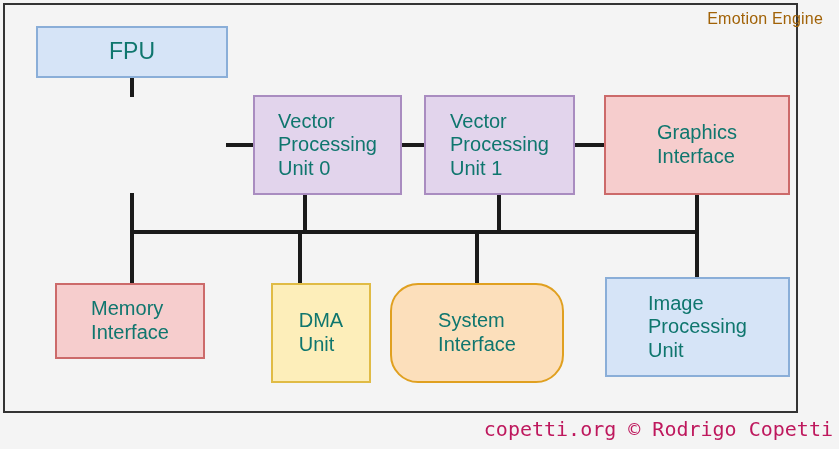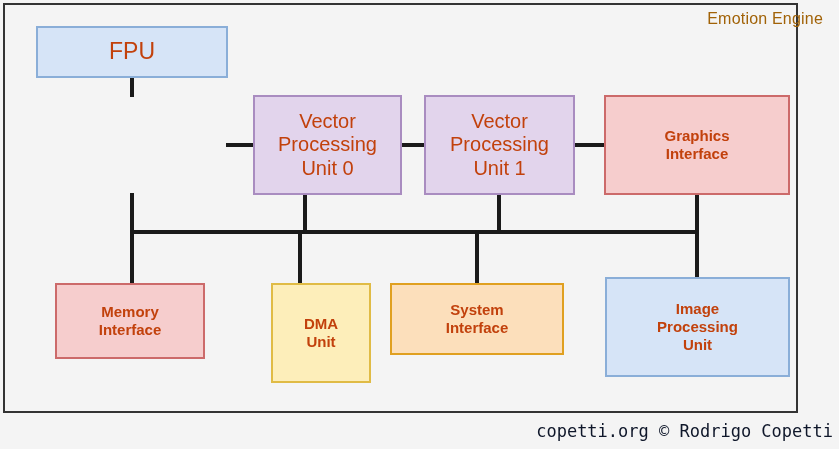--- a/index.html
+++ b/index.html
@@ -40,34 +40,33 @@
 
   
   .block {
     position: absolute;
     box-sizing: border-box;
     border-width: 2px;
     border-style: solid;
     display: flex;
     align-items: center;
     justify-content: center;
-    text-align: center;
-    color: #c2410c;
+    color: #0f766e;
     line-height: 1.18;
     white-space: pre-line;
   }
 
   .blue   { background: #d6e4f7; border-color: #8aaed8; }
   .purple { background: #e2d4ec; border-color: #a98cc0; }
   .red    { background: #f6cdcd; border-color: #cc6a6a; }
   .yellow { background: #fdeeba; border-color: #e0bb45; margin-left: 21px; }
   .orange { background: #fcdfbb; border-color: #e0a020; }
 
   .fs-big   { font-size: 23px; }
-  .fs-mid   { font-size: 15px; font-weight: bold; }
+  .fs-mid   { font-size: 20px; }
   .fs-small { font-size: 20px; }
 
   
   .line {
     position: absolute;
     background: #1a1a1a;
   }
   .vline { width: 4px; }
   .hline { height: 4px; }
 
@@ -84,22 +83,22 @@
     line-height: 1.35;
     white-space: pre-line;
   }
 
   
   #footer {
     position: absolute;
     right: 6px;
     bottom: 8px;
     font-family: "DejaVu Sans Mono", "Liberation Mono", monospace;
-    font-size: 17px;
-    color: #0f172a;
+    font-size: 20px;
+    color: #be185d;
     white-space: nowrap;
   }
 </style>
 </head>
 <body>
 
 <div id="canvas">
 
   <div id="engine-frame"></div>
 
@@ -141,21 +140,21 @@
 
   <div class="block red fs-mid" style="left:604px; top:95px; width:186px; height:100px;">Graphics
 Interface</div>
 
   <div class="block red fs-mid" style="left:55px; top:283px; width:150px; height:76px;">Memory
 Interface</div>
 
   <div class="block yellow fs-mid" style="left:250px; top:283px; width:100px; height:100px;">DMA
 Unit</div>
 
-  <div class="block orange fs-mid" style="left:390px; top:283px; width:174px; height:72px;">System
+  <div class="block orange fs-mid" style="left:390px; top:283px; width:174px; height:100px;border-radius:28px;">System
 Interface</div>
 
   <div class="block blue fs-mid" style="left:605px; top:277px; width:185px; height:100px;">Image
 Processing
 Unit</div>
 
   <div id="footer">copetti.org © Rodrigo Copetti</div>
 
 </div>
 

